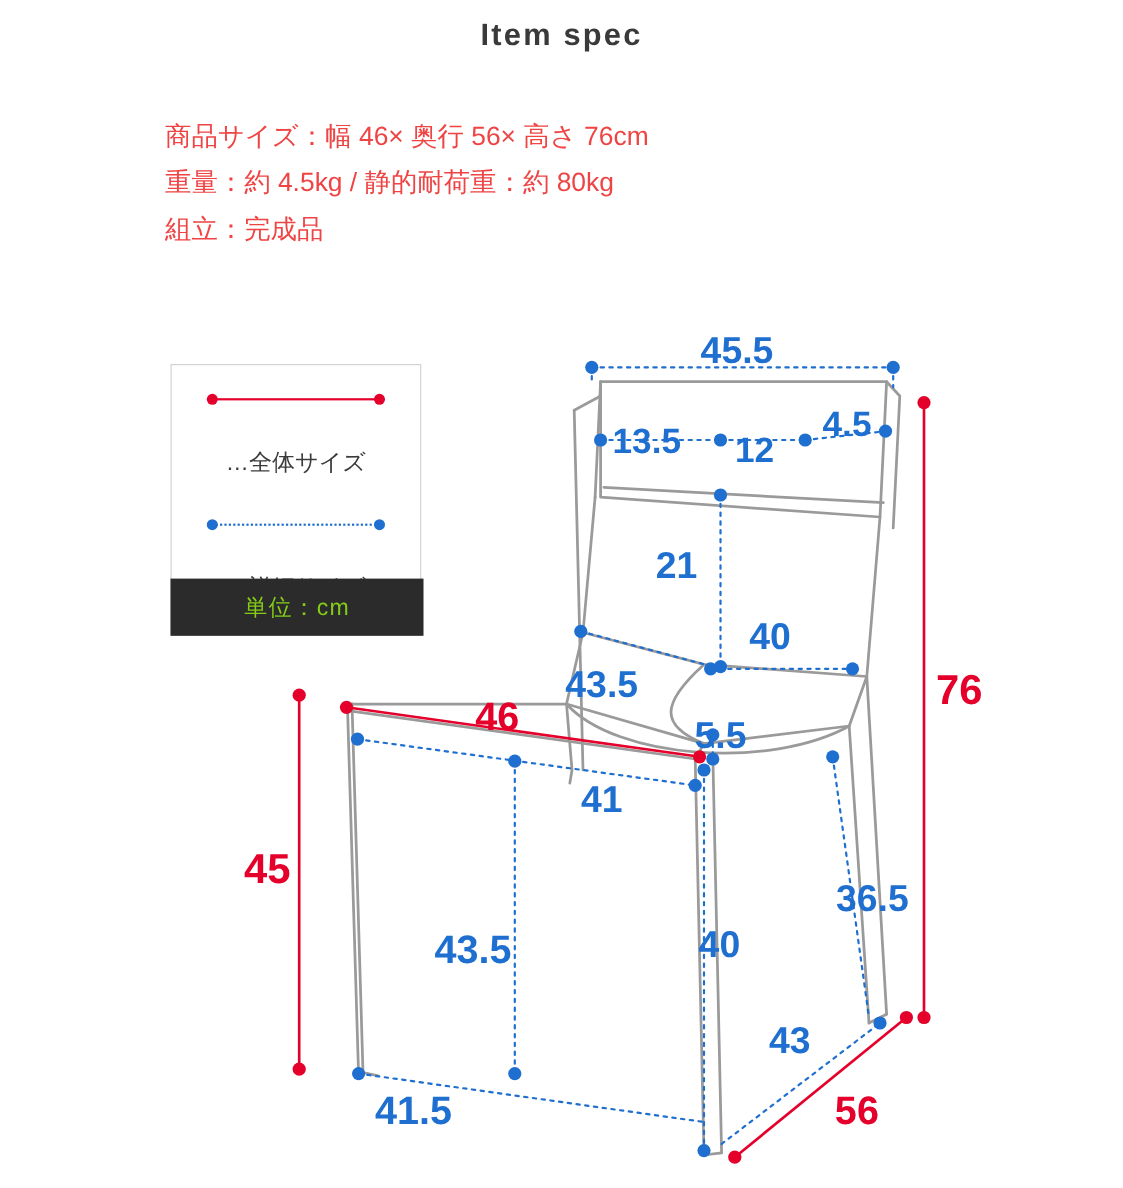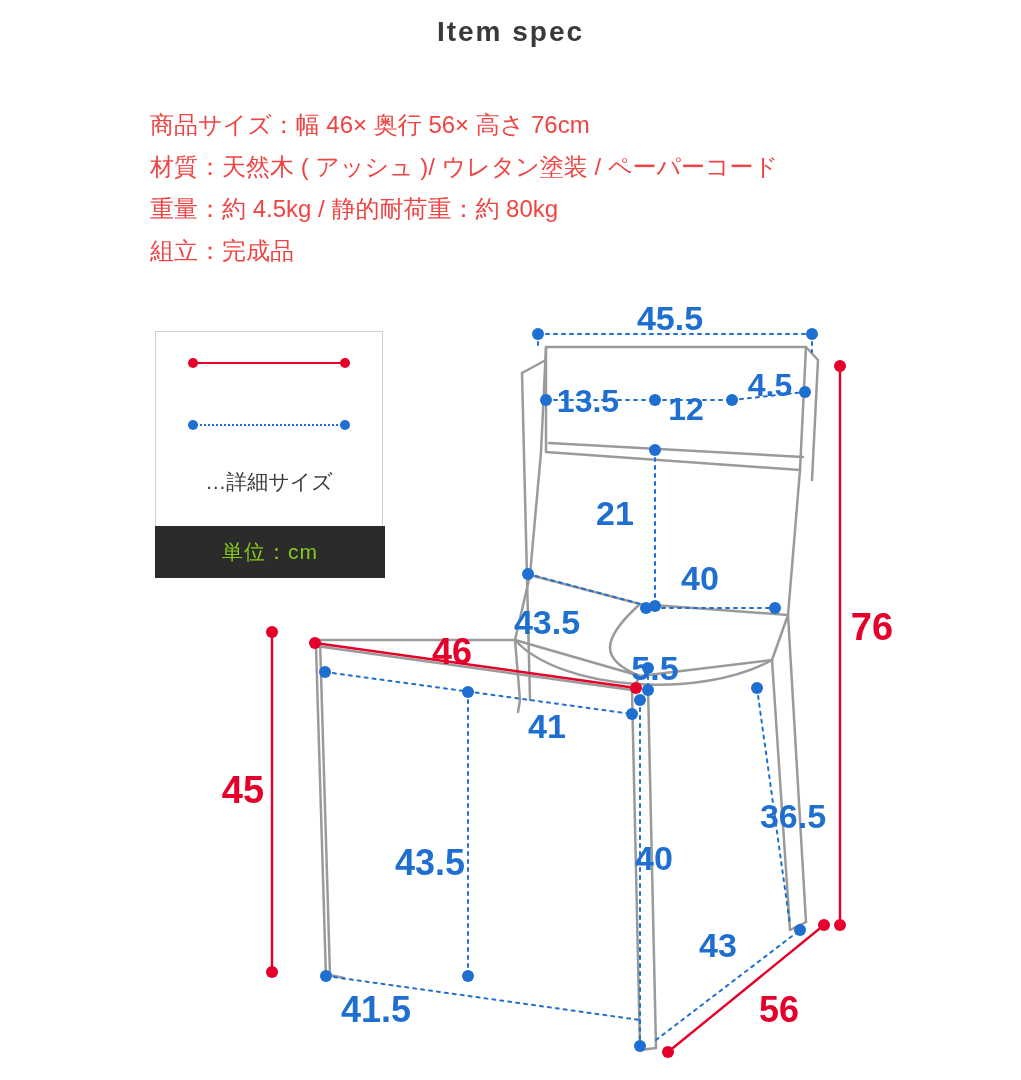--- a/index.html
+++ b/index.html
@@ -68,33 +68,33 @@
 </style>
 </head>
 <body>
 
 <div id="root">
 
   <div class="title">Item spec</div>
 
   <div class="spec-block">
     <div class="spec-line">商品サイズ：幅 46× 奥行 56× 高さ 76cm</div>
-    <div class="spec-line">材質：天然木 ( アッシュ )/ ウレタン塗装 / ペーパーコード</div>
     <div class="spec-line">重量：約 4.5kg / 静的耐荷重：約 80kg</div>
     <div class="spec-line">組立：完成品</div>
   </div>
 
   <div class="legend">
     <div class="legend-row">
       <div class="lg-line">
         <div class="bar" style="background:#e4002b;"></div>
         <div class="dot l" style="background:#e4002b;"></div>
         <div class="dot r" style="background:#e4002b;"></div>
       </div>
     </div>
+    <div class="legend-label">…全体サイズ</div>
     <div class="legend-row">
       <div class="lg-line">
         <div class="bar" style="background:transparent;border-top:2px dotted #1f6fd0;height:0;"></div>
         <div class="dot l" style="background:#1f6fd0;"></div>
         <div class="dot r" style="background:#1f6fd0;"></div>
       </div>
     </div>
     <div class="legend-label">…詳細サイズ</div>
     <div class="legend-unit">単位：cm</div>
   </div>

